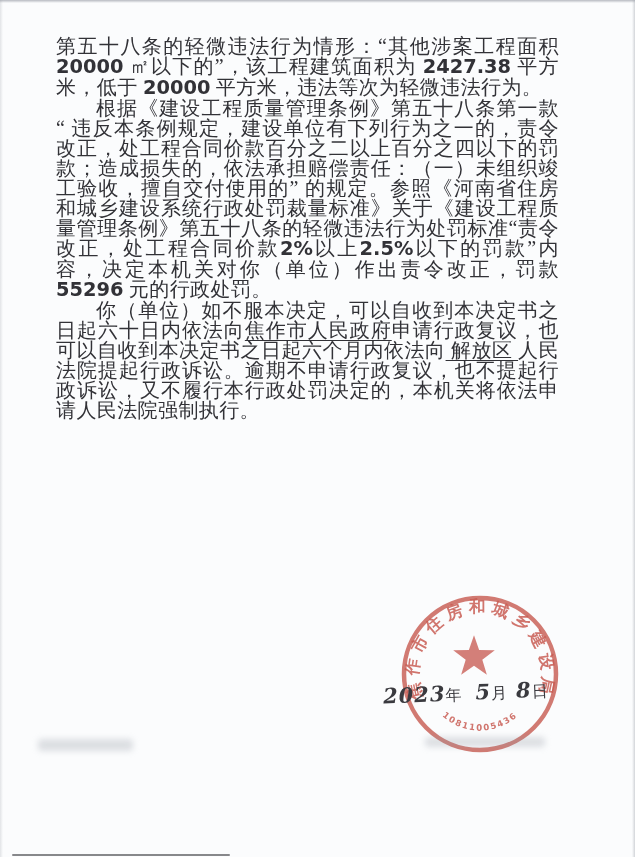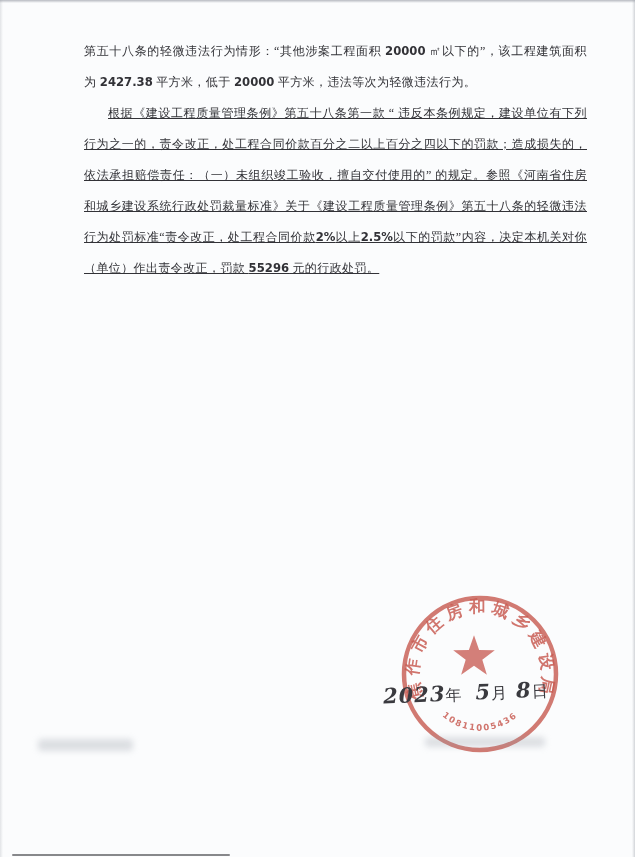--- a/index.html
+++ b/index.html
@@ -28,28 +28,28 @@
   .edge-right{
     position:absolute;top:0;right:0;bottom:0;width:3px;
     background:linear-gradient(270deg,rgba(160,164,172,.45),rgba(160,164,172,0));
   }
   .edge-left{
     position:absolute;top:0;left:0;bottom:0;width:3px;
     background:linear-gradient(90deg,rgba(160,164,172,.28),rgba(160,164,172,0));
   }
   .doc-text{
     position:absolute;
-    left:84px;top:36px;width:503px;
-    font-size:12px;line-height:31px;
+    left:56px;top:36px;width:503px;
+    font-size:20px;line-height:20px;
     color:var(--ink);
     text-align:justify;
     letter-spacing:.4px;
   }
   .para{margin:0;}
-  .para.indent{text-indent:2em;text-decoration:underline;}
+  .para.indent{text-indent:2em;}
   .num{
     font-family:"DejaVu Sans","Liberation Sans",sans-serif;
     font-weight:bold;
     font-size:.97em;
     letter-spacing:0;
   }
   .u{
     text-decoration:underline;
     text-decoration-thickness:1px;
     text-underline-offset:3px;
@@ -104,20 +104,21 @@
 
 <div class="paper">
 
   <div class="edge-top"></div>
   <div class="edge-right"></div>
   <div class="edge-left"></div>
 
   <div class="doc-text">
       <p class="para"><span class="">第五十八条的轻微违法行为情形：“其他涉案工程面积 </span><span class="num ">20000</span><span class=""> ㎡以下的”，该工程建筑面积为 </span><span class="num ">2427.38</span><span class=""> 平方米，低于 </span><span class="num ">20000</span><span class=""> 平方米，违法等次为轻微违法行为。</span></p>
       <p class="para indent"><span class="">根据《建设工程质量管理条例》第五十八条第一款 “ 违反本条例规定，建设单位有下列行为之一的，责令改正，处工程合同价款百分之二以上百分之四以下的罚款；造成损失的，依法承担赔偿责任：（一）未组织竣工验收，擅自交付使用的” 的规定。参照《河南省住房和城乡建设系统行政处罚裁量标准》关于《建设工程质量管理条例》第五十八条的轻微违法行为处罚标准“责令改正，处工程合同价款</span><span class="num ">2%</span><span class="">以上</span><span class="num ">2.5%</span><span class="">以下的罚款”内容，决定本机关对你（单位）作出责令改正，罚款 </span><span class="num ">55296</span><span class=""> 元的行政处罚。</span></p>
+      <p class="para indent"><span class="">你（单位）如不服本决定，可以自收到本决定书之日起六十日内依法向</span><span class="u">焦作市人民政府</span><span class="">申请行政复议，也可以自收到本决定书之日起六个月内依法向</span><span class="u"> 解放区 </span><span class="">人民法院提起行政诉讼。逾期不申请行政复议，也不提起行政诉讼，又不履行本行政处罚决定的，本机关将依法申请人民法院强制执行。</span></p>
     </div>
 
 
   <svg class="seal" viewBox="-85 -85 170 170" width="170" height="170" aria-hidden="true">
     <g class="seal-ink">
       <circle cx="0" cy="0" r="76" fill="none" stroke-width="4.5"></circle>
       <path id="ringTop" d="M -56,27 A 62,62 0 1 1 56,27" fill="none"></path>
       <text class="ring-text">
         <textPath href="#ringTop" startOffset="50%" text-anchor="middle">焦作市住房和城乡建设局</textPath>
       </text>

